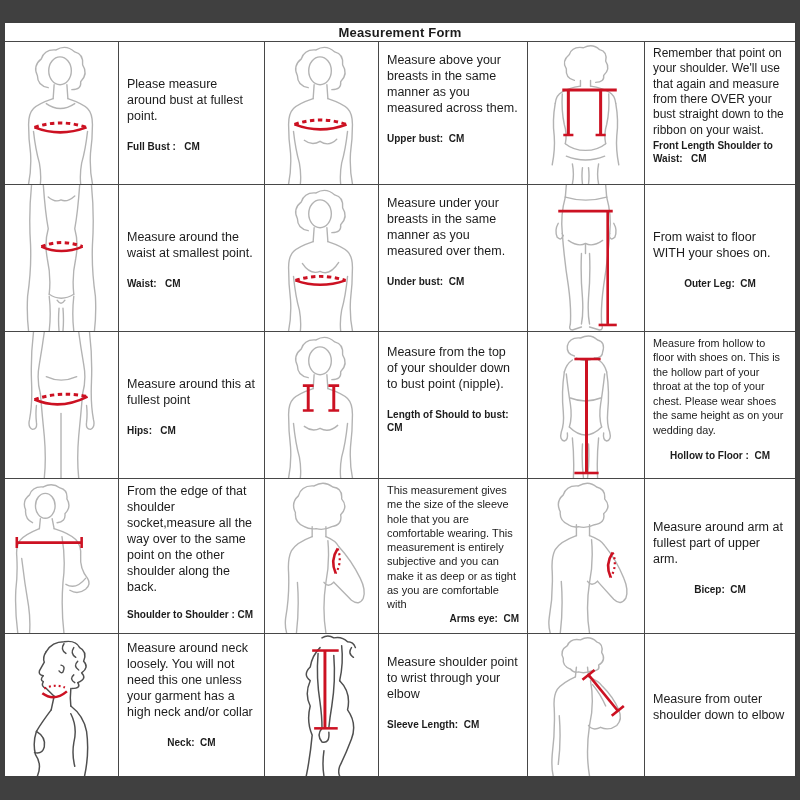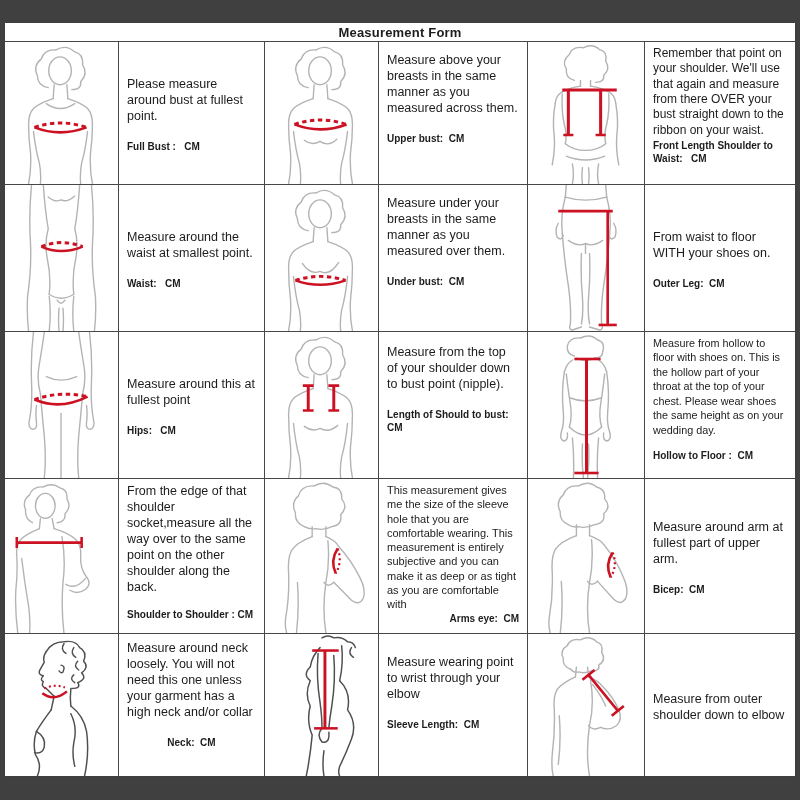--- a/index.html
+++ b/index.html
@@ -5,21 +5,21 @@
   html,body{margin:0;padding:0;background:#ffffff;}
   body{width:800px;height:800px;position:relative;font-family:"Liberation Sans",sans-serif;color:#1c1c1c;}
   .page{position:absolute;inset:0;background:#404040;}
   .form{position:absolute;left:3px;top:21px;width:794px;height:757px;box-sizing:border-box;
         border:2px solid #3f3f3f;display:grid;
         grid-template-columns:114px 146px 114px 149px 117px 1fr;
         grid-template-rows:19px 143px 147px 147px 155px 1fr;background:#fff;}
   .hdr{grid-column:1/-1;border-bottom:1.5px solid #474747;display:flex;align-items:center;justify-content:center;
        font-weight:bold;font-size:13px;letter-spacing:.2px;}
   .cell{border-right:1.5px solid #474747;border-bottom:1.5px solid #474747;box-sizing:border-box;overflow:hidden;background:#fff;}
-  .cell.lastcol{border-right:none;}
+  .cell.lastcol{border-right:none;align-items:center;}
   .cell.lastrow{border-bottom:none;}
   .fig{display:flex;align-items:stretch;justify-content:stretch;}
   .fig svg{width:100%;height:100%;display:block;}
   .tc{display:flex;flex-direction:column;padding:8px 8px 4px 8px;font-size:12.5px;line-height:1.28;}
   .tc .body{margin:0;white-space:pre-wrap;}
   .tc .label{margin:17px 0 0 0;font-weight:bold;white-space:pre-wrap;font-size:10px;}
   .jc{justify-content:center;}
   .pt4{padding-top:4px;} .pt6{padding-top:6px;align-items:center;} .pt10{padding-top:10px;} .pt12{padding-top:12px;} .pt20{padding-top:20px;}
   .fs12{font-size:12px;} .small{font-size:10.8px;line-height:1.34;} .small2{font-size:11px;line-height:1.3;}
   .lm0 .label{margin-top:2px;} .lm10 .label{margin-top:0;text-align:right;} .lm12 .label{margin-top:12px;} .lm14 .label{margin-top:14px;}
@@ -285,21 +285,21 @@
         <path class="gd" d="M76,48 Q88,60 84,78 Q94,92 88,108 Q82,124 76,136 Q74,142 76,146"></path>
         <path class="gd" d="M54,20 Q52,45 56,70 Q58,85 58,96 M70,22 Q72,48 68,74 Q66,86 65,96"></path>
         <path class="gd" d="M58,97 Q52,104 58,111 Q66,113 65,101"></path>
         <path class="gd" d="M60,120 Q58,134 60,146"></path>
         <path class="r" d="M48,17 L75,17"></path>
         <path class="r rt" d="M61,17 L61,97"></path>
         <path class="r" d="M50,97 L74,97"></path>
       </svg>
     </div>
     <div class="cell tc pt20 lastrow">
-      <p class="body">Measure wearing point to wrist through your elbow</p>
+      <p class="body">Measure shoulder point to wrist through your elbow</p>
       <p class="label">Sleeve Length:  CM</p>
     </div>
     <div class="cell fig lastrow">
       <svg viewBox="0 0 115 146" preserveAspectRatio="none">
         <path class="g" d="M42,36 Q34,33 35,25 Q31,17 39,12 Q42,4 52,6 Q61,1 68,8 Q75,10 73,19 Q78,27 70,32 Q72,38 63,38 Q56,41 50,39 Q45,40 42,36"></path>
         <path class="g" d="M48,34 L47,44 M59,34 L60,44"></path>
         <path class="g" d="M47,44 Q34,50 29,57 Q25,64 26,76 Q27,100 24,124 Q23,138 25,146"></path>
         <path class="g" d="M31,84 Q33,110 30,134"></path>
         <path class="g" d="M60,44 Q70,48 74,54 Q84,64 90,78 Q94,88 88,94 Q80,100 72,96"></path>
         <path class="g" d="M64,52 Q72,62 77,74"></path>

